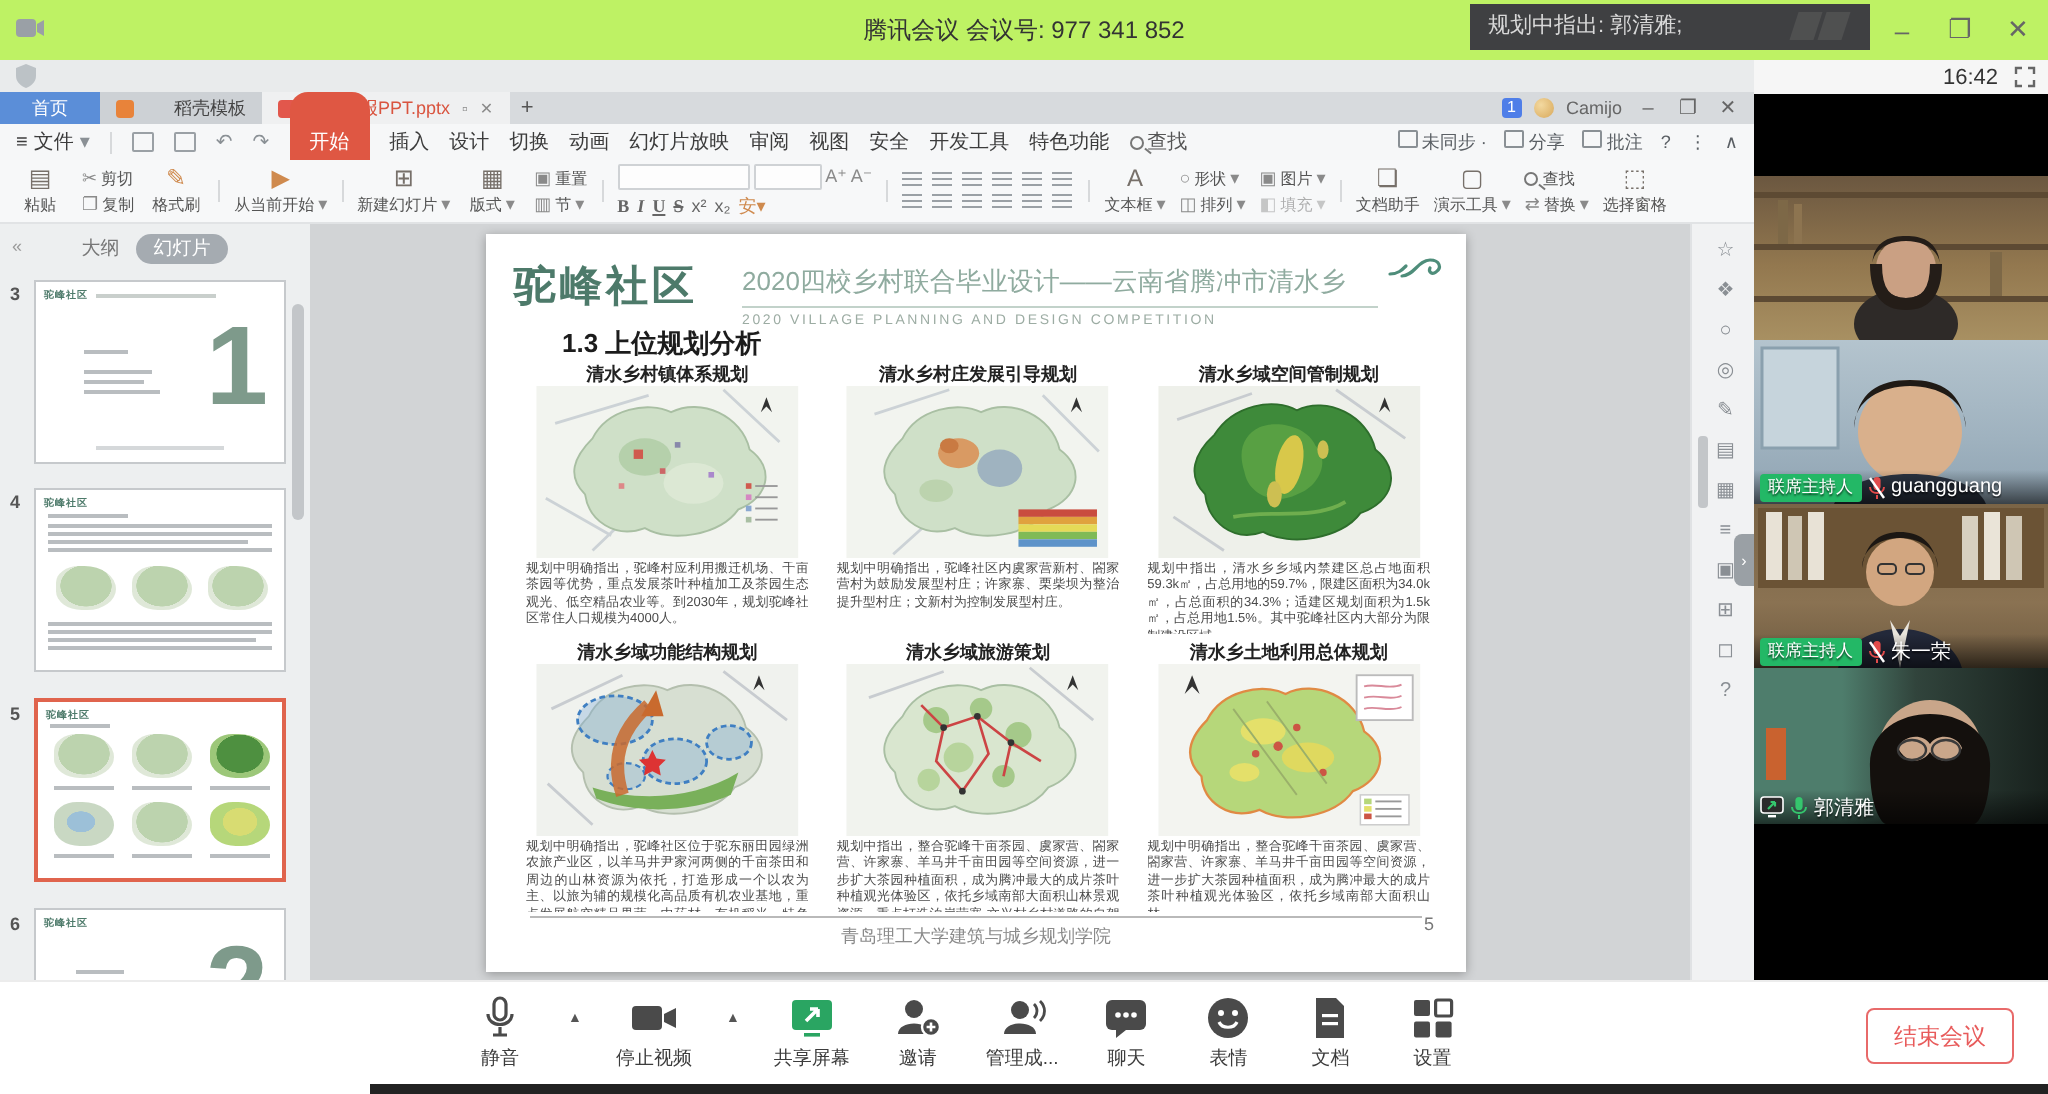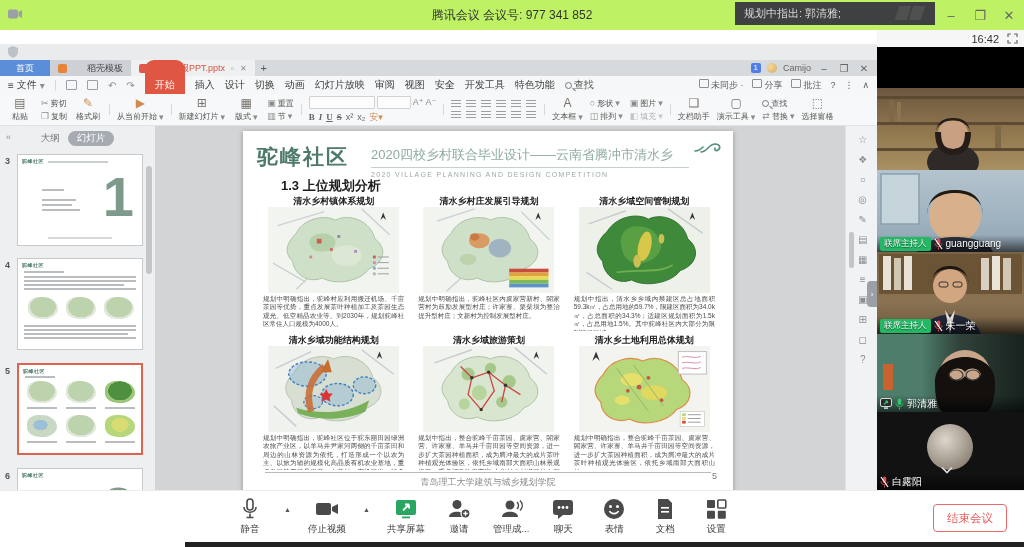--- a/index.html
+++ b/index.html
@@ -9,21 +9,21 @@
   
   #titlebar { position:absolute; left:0; top:0; width:1024px; height:30px; background:#bef264; }
   #meeting-logo { position:absolute; left:8px; top:8px; }
   #meeting-title { position:absolute; left:0; right:0; top:0; height:30px; line-height:30px; text-align:center; font-size:12px; color:#333; }
   #speaking-toast { position:absolute; right:89px; top:2px; width:200px; height:23px; background:#3f4042; color:#d9d9d9; font-size:11px; line-height:23px; padding-left:9px; overflow:hidden; }
   .toast-mark { position:absolute; top:4px; width:12px; height:14px; background:#5c5c5c; opacity:.55; transform:skewX(-18deg); }
   #win-ctrls { position:absolute; right:6px; top:0; height:30px; display:flex; align-items:center; gap:11px; color:#666; font-size:13px; }
   .wc { width:18px; text-align:center; cursor:default; }
 
   
-  #wps { position:absolute; left:0; top:44px; width:761px; height:460px; background:#e5e5e5; }
+  #wps { position:absolute; left:0; top:30px; width:761px; height:460px; background:#e5e5e5; }
   #wps-strip { position:absolute; left:0; top:0; width:877px; height:16px; background:#e9ebec; }
   #wps-shield { position:absolute; left:8px; top:2px; opacity:.7; }
 
   #tabbar { position:absolute; left:0; top:16px; width:877px; height:16px; background:#d7dadd; display:flex; align-items:stretch; font-size:9px; }
   .tab { display:flex; align-items:center; gap:3px; padding:0 8px; color:#444; }
   #tab-home { background:#5b8ed8; color:#fff; width:50px; justify-content:center; }
   #tab-docer { background:#cdd1d5;gap:20px; }
   #tab-doc { background:#eff0f1; color:#d9543f; }
   .tab-ico { width:9px; height:9px; border-radius:2px; display:inline-block; }
   .tab-mini { color:#8a8a8a; font-size:8px; margin-left:3px; }
@@ -687,34 +687,20 @@
             <rect x="4" y="9.5" width="4" height="1.2" fill="#fff"></rect>
           </svg>
         <svg width="9" height="12" viewBox="0 0 9 12">
             <rect x="2.7" y="0.5" width="3.6" height="6.5" rx="1.8" fill="#35c56d"></rect>
             <path d="M1,5.5 C1,9.5 8,9.5 8,5.5 M4.5,9.5 V11.5" stroke="#35c56d" stroke-width="1" fill="none"></path>
           </svg>
         <span class="vname">郭清雅</span>
       </div>
     </div>
 
-    <div class="video" style="top:382px; height:78px; background:#121212;">
-      <div id="avatar5"></div>
-      <svg id="chev5" width="14" height="8" viewBox="0 0 14 8">
-          <path d="M2,1.5 L7,6.5 L12,1.5" stroke="#ddd" stroke-width="1.6" fill="none"></path>
-        </svg>
-      <div class="vlabel">
-        <svg width="9" height="12" viewBox="0 0 9 12">
-            <rect x="2.7" y="0.5" width="3.6" height="6.5" rx="1.8" fill="#e24b4b"></rect>
-            <path d="M1,5.5 C1,9.5 8,9.5 8,5.5 M4.5,9.5 V11.5" stroke="#e24b4b" stroke-width="1" fill="none"></path>
-            <path d="M1,1 L8,11" stroke="#fff" stroke-width="1.2"></path>
-          </svg>
-        <span class="vname">白露阳</span>
-      </div>
-    </div>
   </div>
 
   <div id="bottombar">
     <div id="btnrow">
       <div class="mbtn">
         <svg width="18" height="22" viewBox="0 0 18 22">
             <rect x="6" y="1" width="6" height="11" rx="3" fill="none" stroke="#4a4a4a" stroke-width="1.6"></rect>
             <path d="M3,9 C3,16 15,16 15,9 M9,15.5 V19 M5.5,19.5 H12.5" stroke="#4a4a4a" stroke-width="1.6" fill="none"></path>
           </svg>
         <span class="mbtn-label">静音</span>

